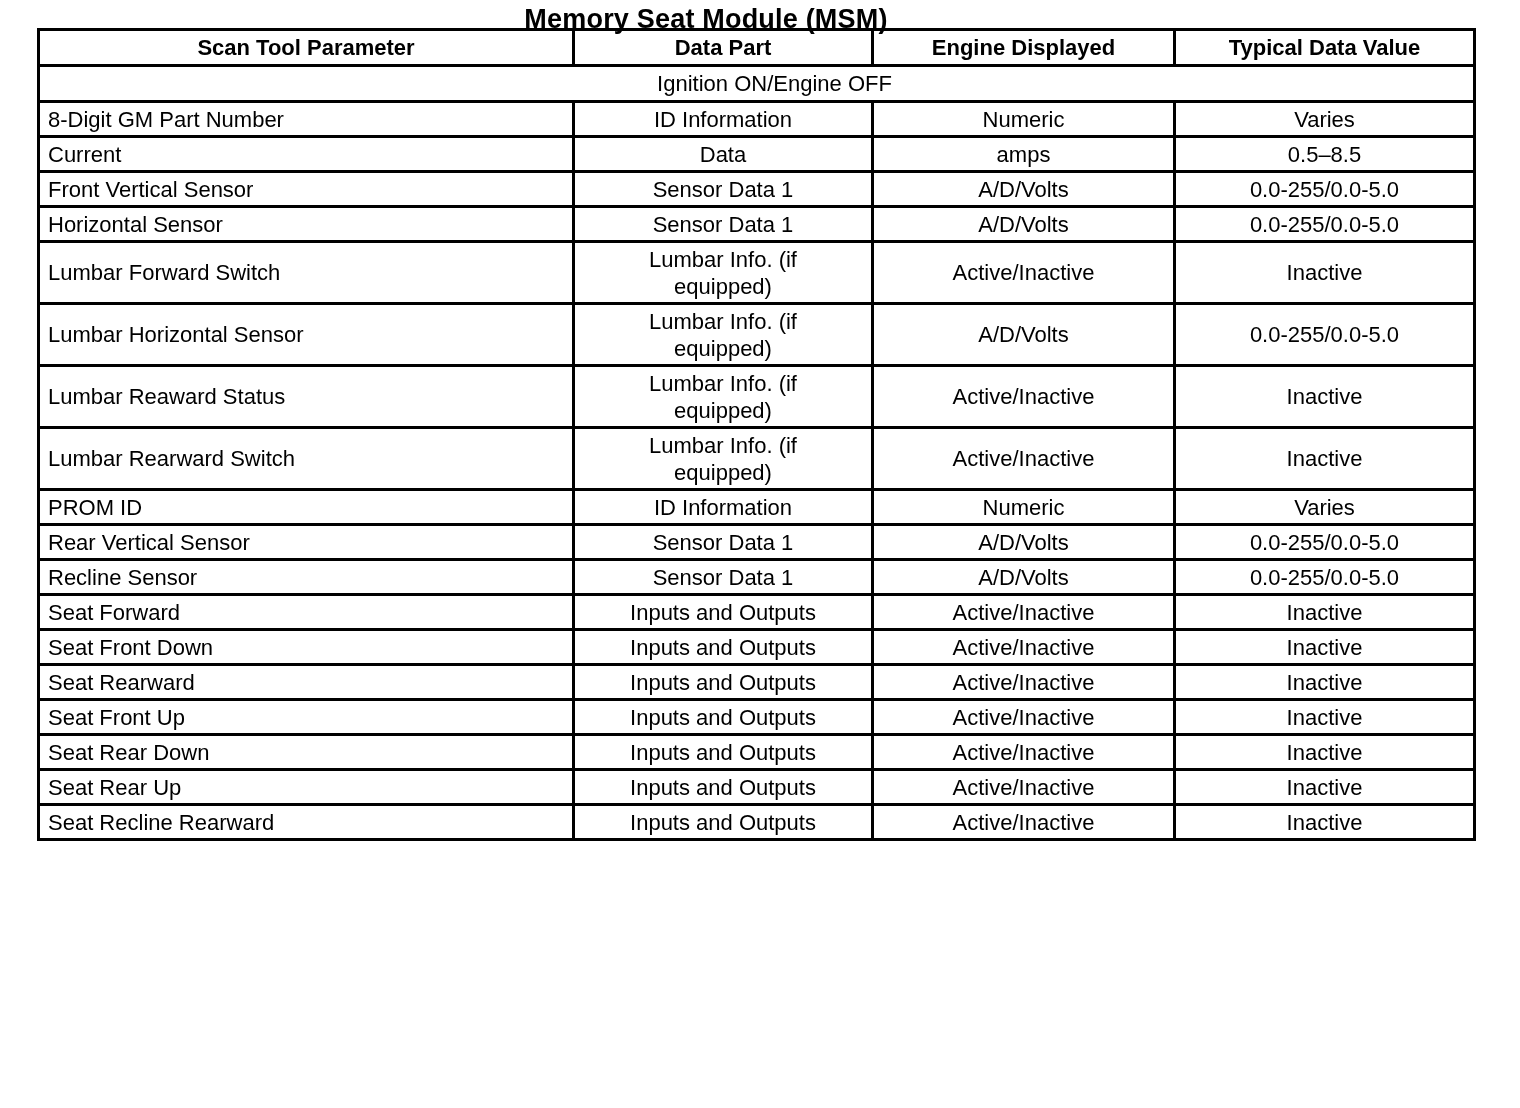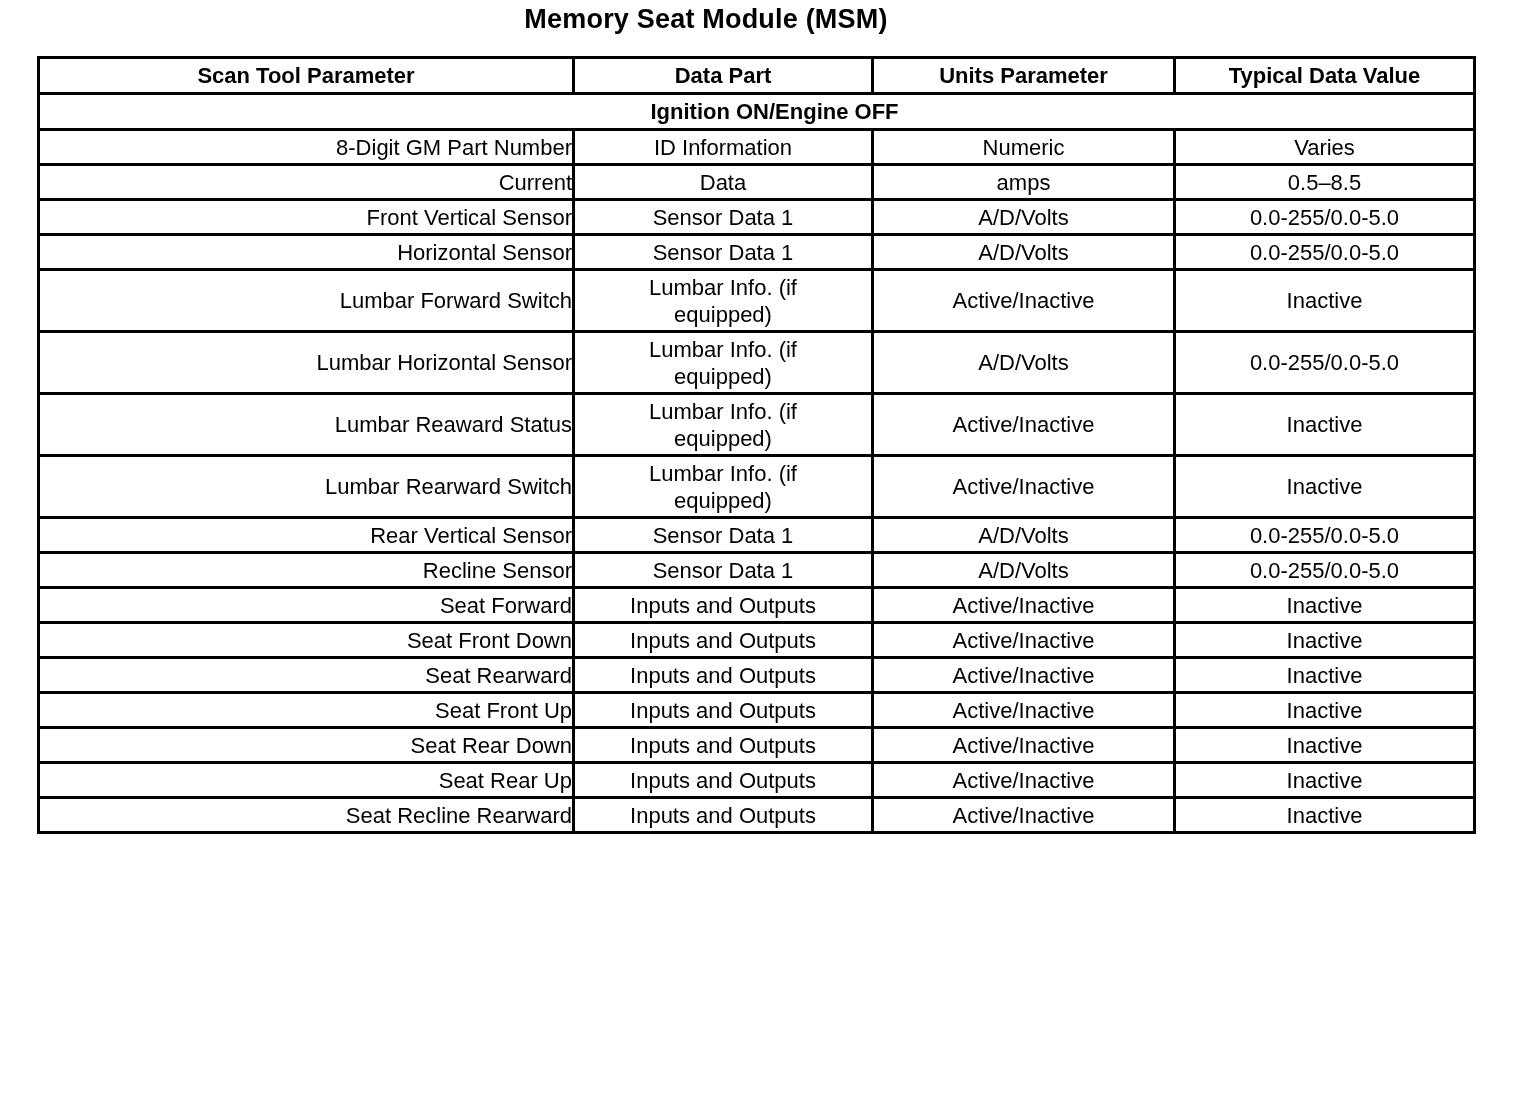--- a/index.html
+++ b/index.html
@@ -22,21 +22,21 @@
       width: 1412px;
       text-align: center;
       font-weight: bold;
       font-size: 27px;
       letter-spacing: 0.2px;
       line-height: 34px;
     }
     table.msm {
       position: absolute;
       left: 37px;
-      top: 56px;
+      top: 28px;
       width: 1436px;
       border-collapse: collapse;
       table-layout: fixed;
       border: 3px solid #000;
     }
     table.msm col.c1 { width: 535px; }
     table.msm col.c2 { width: 299px; }
     table.msm col.c3 { width: 302px; }
     table.msm col.c4 { width: 300px; }
     table.msm th, table.msm td {
@@ -46,32 +46,32 @@
       line-height: 27px;
       vertical-align: middle;
       overflow: hidden;
     }
     table.msm th {
       font-weight: bold;
       text-align: center;
       height: 33px;
     }
     table.msm td.section {
-      font-weight: bold;
+      font-weight: normal;
       text-align: center;
       height: 33px;
       padding-left: 36px;
     }
     table.msm td {
       height: 32px;
       text-align: center;
     }
     table.msm td.param {
-      text-align: right;
-      padding-left: 28px;
+      text-align: left;
+      padding-left: 8px;
     }
     table.msm tr.tall td {
       height: 59px;
     }
     table.msm td.wrap {
       padding: 0 58px;
       line-height: 27px;
     }
   </style>
 </head>
@@ -83,21 +83,21 @@
   <colgroup>
     <col class="c1">
       <col class="c2">
       <col class="c3">
       <col class="c4">
   </colgroup>
   <thead>
     <tr>
       <th>Scan Tool Parameter</th>
       <th>Data Part</th>
-      <th>Units Parameter</th>
+      <th>Engine Displayed</th>
       <th>Typical Data Value</th>
     </tr>
   </thead>
   <tbody id="table-body">
     <tr>
       <td class="section" colspan="4">Ignition ON/Engine OFF</td>
     </tr>
   <tr>
         <td class="param">8-Digit GM Part Number</td>
         <td>ID Information</td>
@@ -140,20 +140,26 @@
         <td>Active/Inactive</td>
         <td>Inactive</td>
       </tr>
       <tr class="tall">
         <td class="param">Lumbar Rearward Switch</td>
         <td class="wrap">Lumbar Info. (if equipped)</td>
         <td>Active/Inactive</td>
         <td>Inactive</td>
       </tr>
       <tr>
+        <td class="param">PROM ID</td>
+        <td>ID Information</td>
+        <td>Numeric</td>
+        <td>Varies</td>
+      </tr>
+      <tr>
         <td class="param">Rear Vertical Sensor</td>
         <td>Sensor Data 1</td>
         <td>A/D/Volts</td>
         <td>0.0-255/0.0-5.0</td>
       </tr>
       <tr>
         <td class="param">Recline Sensor</td>
         <td>Sensor Data 1</td>
         <td>A/D/Volts</td>
         <td>0.0-255/0.0-5.0</td>

